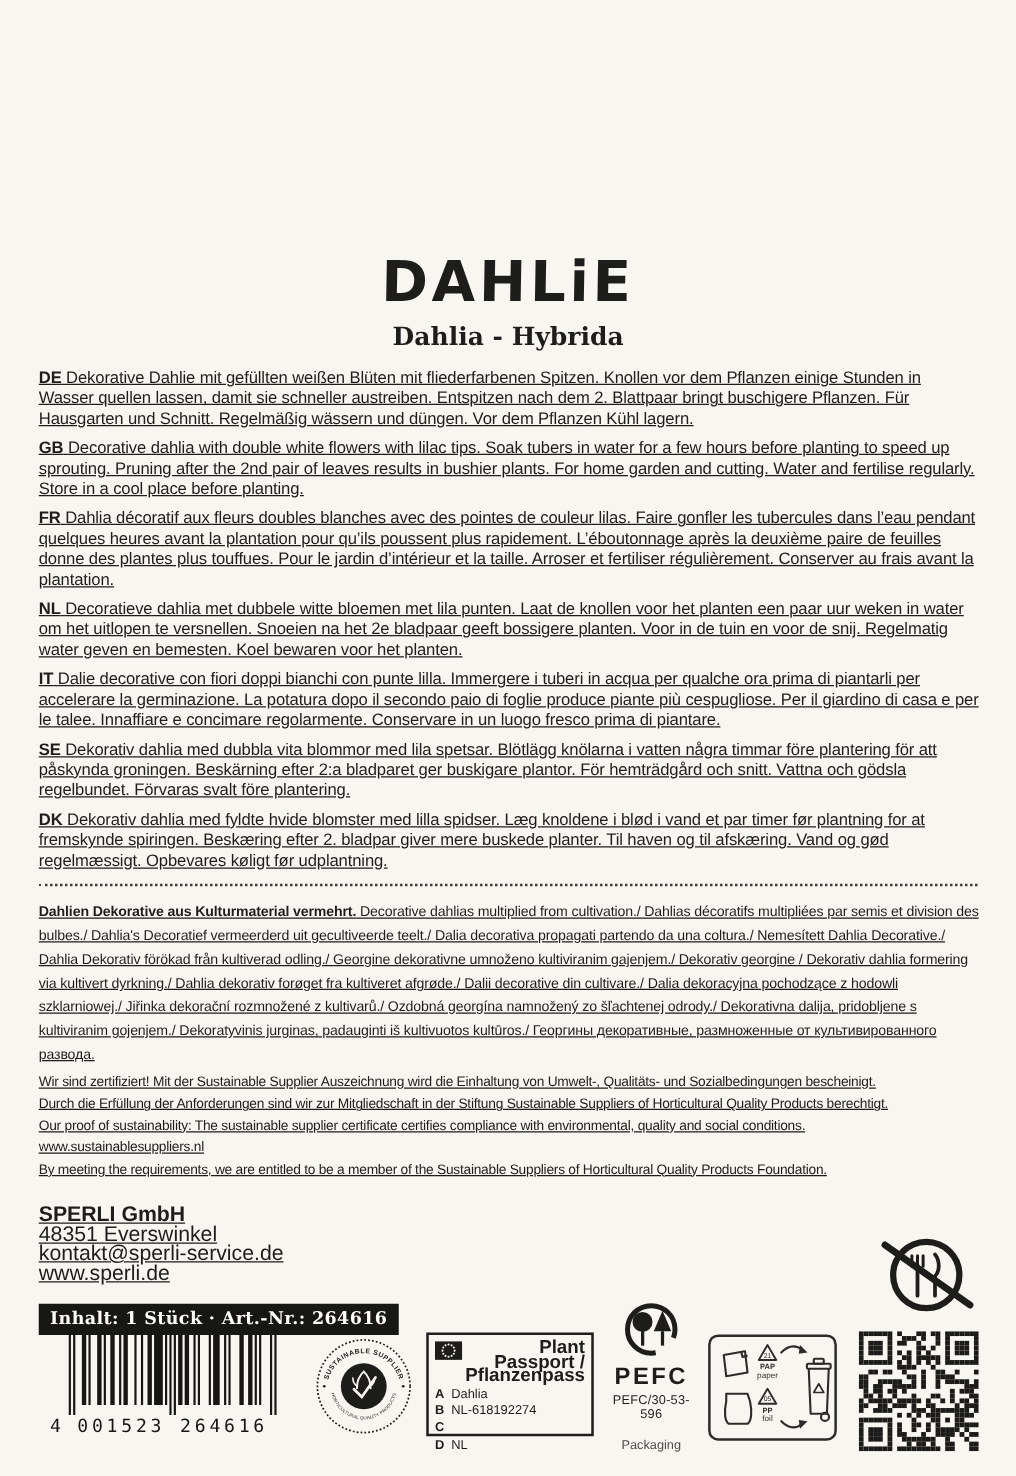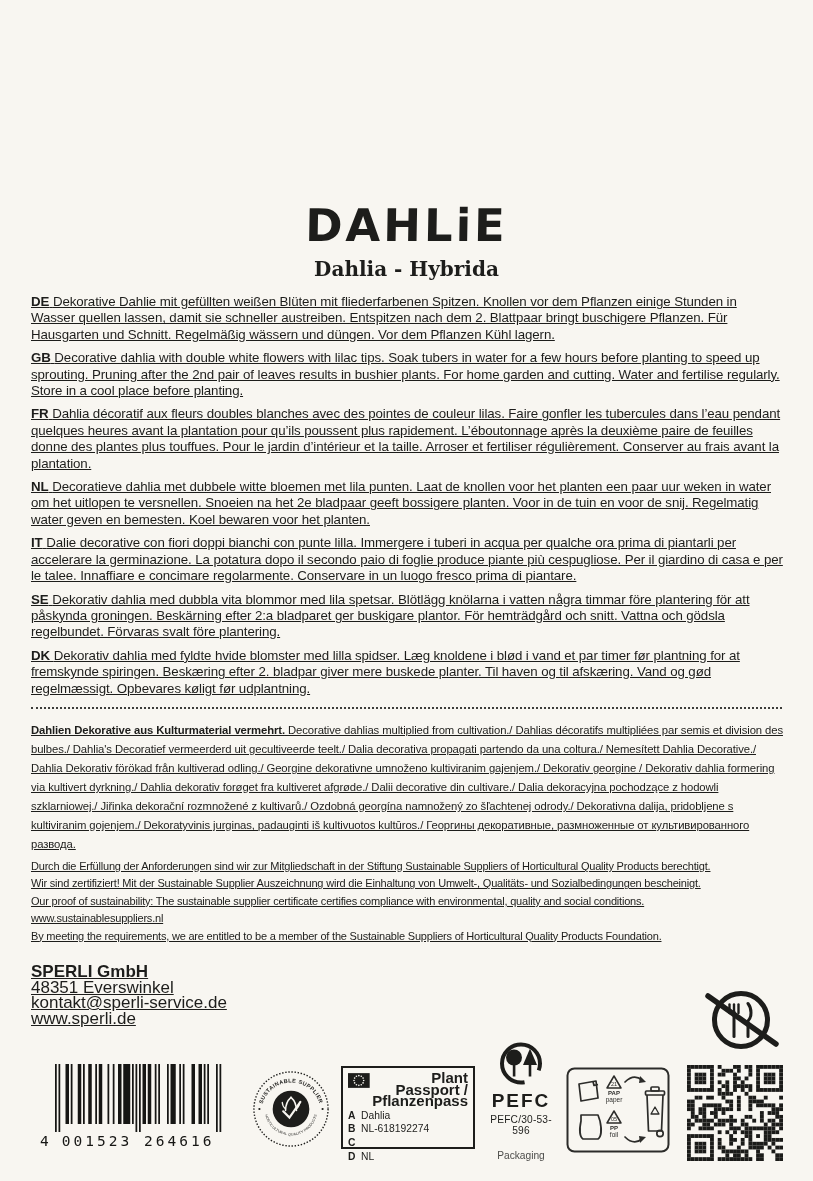--- a/index.html
+++ b/index.html
@@ -67,34 +67,35 @@
     <p class="desc"><b>IT</b> <span>Dalie decorative con fiori doppi bianchi con punte lilla. Immergere i tuberi in acqua per qualche ora prima di piantarli per accelerare la germinazione. La potatura dopo il secondo paio di foglie produce piante più cespugliose. Per il giardino di casa e per le talee. Innaffiare e concimare regolarmente. Conservare in un luogo fresco prima di piantare.</span></p>
     <p class="desc"><b>SE</b> <span>Dekorativ dahlia med dubbla vita blommor med lila spetsar. Blötlägg knölarna i vatten några timmar före plantering för att påskynda groningen. Beskärning efter 2:a bladparet ger buskigare plantor. För hemträdgård och snitt. Vattna och gödsla regelbundet. Förvaras svalt före plantering.</span></p>
     <p class="desc"><b>DK</b> <span>Dekorativ dahlia med fyldte hvide blomster med lilla spidser. Læg knoldene i blød i vand et par timer før plantning for at fremskynde spiringen. Beskæring efter 2. bladpar giver mere buskede planter. Til haven og til afskæring. Vand og gød regelmæssigt. Opbevares køligt før udplantning.</span></p>
   </div>
 
   <div class="rule"></div>
 
   <p class="block propagation" style="margin:0"><b>Dahlien Dekorative aus Kulturmaterial vermehrt.</b> <span>Decorative dahlias multiplied from cultivation./ Dahlias décoratifs multipliées par semis et division des bulbes./ Dahlia's Decoratief vermeerderd uit gecultiveerde teelt./ Dalia decorativa propagati partendo da una coltura./ Nemesített Dahlia Decorative./ Dahlia Dekorativ förökad från kultiverad odling./ Georgine dekorativne umnoženo kultiviranim gajenjem./ Dekorativ georgine / Dekorativ dahlia formering via kultivert dyrkning./ Dahlia dekorativ forøget fra kultiveret afgrøde./ Dalii decorative din cultivare./ Dalia dekoracyjna pochodzące z hodowli szklarniowej./ Jiřinka dekorační rozmnožené z kultivarů./ Ozdobná georgína namnožený zo šľachtenej odrody./ Dekorativna dalija, pridobljene s kultiviranim gojenjem./ Dekoratyvinis jurginas, padauginti iš kultivuotos kultūros./ Георгины декоративные, размноженные от культивированного развода.</span></p>
 
   <div class="block sustain">
+    <div>Wir sind zertifiziert! Mit der Sustainable Supplier Auszeichnung wird die Einhaltung von Umwelt-, Qualitäts- und Sozialbedingungen bescheinigt.</div>
     <div>Durch die Erfüllung der Anforderungen sind wir zur Mitgliedschaft in der Stiftung Sustainable Suppliers of Horticultural Quality Products berechtigt.</div>
-    <div>Wir sind zertifiziert! Mit der Sustainable Supplier Auszeichnung wird die Einhaltung von Umwelt-, Qualitäts- und Sozialbedingungen bescheinigt.</div>
     <div>Our proof of sustainability: The sustainable supplier certificate certifies compliance with environmental, quality and social conditions.</div>
     <div>www.sustainablesuppliers.nl</div>
     <div>By meeting the requirements, we are entitled to be a member of the Sustainable Suppliers of Horticultural Quality Products Foundation.</div>
   </div>
 
   <div class="block company">
     <div class="company-name">SPERLI GmbH</div>
     <div>48351 Everswinkel</div>
     <div>kontakt@sperli-service.de</div>
     <div>www.sperli.de</div>
   </div>
 
+  <div class="content-box">Inhalt: 1 Stück · Art.-Nr.: 264616</div>
 
   <svg id="barcode-svg" xmlns="http://www.w3.org/2000/svg" width="185" height="86">
       <rect x="15.00" y="0" width="1.75" height="68" fill="#161614"></rect>
       <rect x="18.50" y="0" width="1.75" height="68" fill="#161614"></rect>
       <rect x="25.50" y="0" width="3.50" height="60" fill="#161614"></rect>
       <rect x="30.75" y="0" width="1.75" height="60" fill="#161614"></rect>
       <rect x="37.75" y="0" width="3.50" height="60" fill="#161614"></rect>
       <rect x="43.00" y="0" width="1.75" height="60" fill="#161614"></rect>
       <rect x="48.25" y="0" width="3.50" height="60" fill="#161614"></rect>
       <rect x="55.25" y="0" width="1.75" height="60" fill="#161614"></rect>

